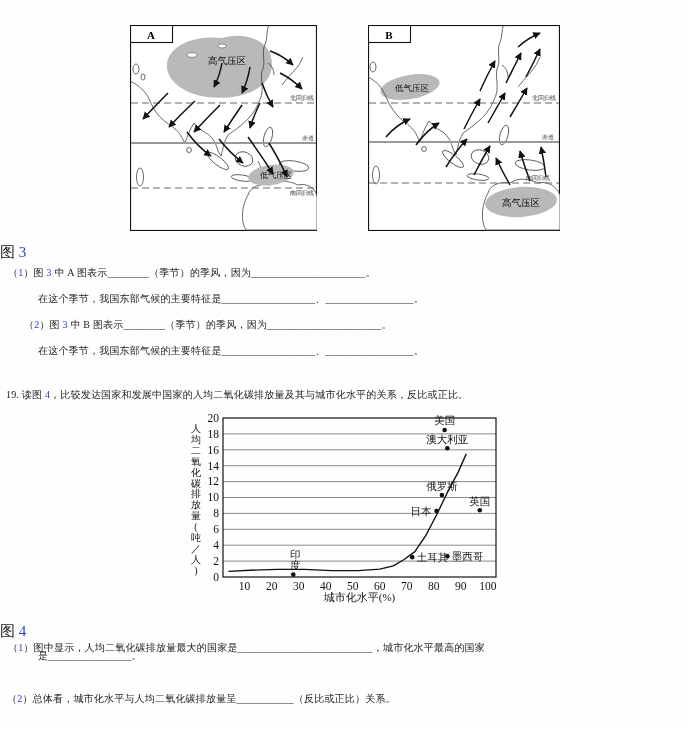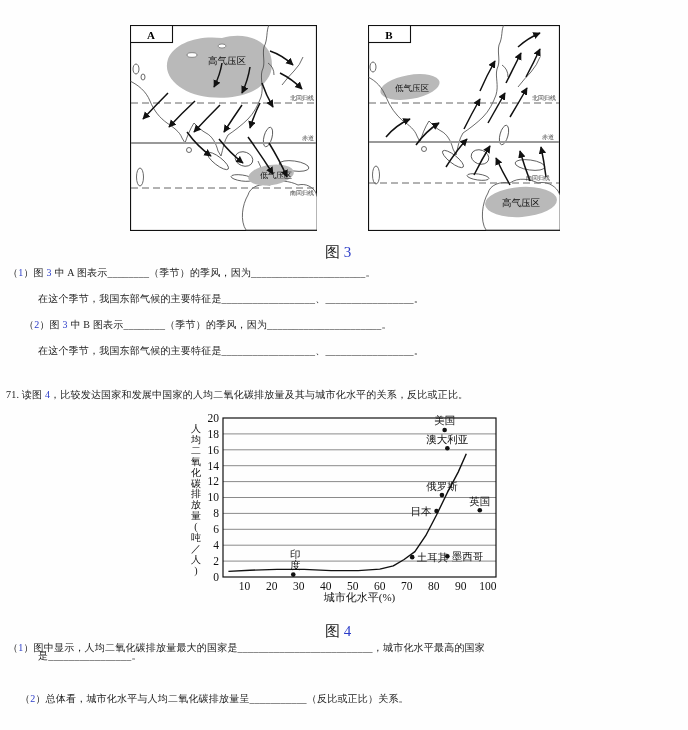--- a/index.html
+++ b/index.html
@@ -1,20 +1,20 @@
 <!DOCTYPE html>
 <html style="--blue: #2b3cc8; --mapgray: #b9b9b9;"><head>
 <meta charset="utf-8">
 <style>
   html,body{margin:0;padding:0;}
   body{width:688px;height:730px;background:#fefefe;position:relative;overflow:hidden;
        font-family:"Liberation Serif","DejaVu Serif",serif;color:#1b1b1b;}
   .qline{position:absolute;font-size:10px;white-space:nowrap;letter-spacing:.2px;}
   .num{color:var(--blue,#2b3cc8);}
-  .caption{position:absolute;left:0;width:676px;text-align:center;font-size:15px;}
+  .caption{position:absolute;left:0;width:676px;text-align:left;font-size:15px;}
   .mapsvg{position:absolute;}
   svg text{font-family:"Liberation Serif","DejaVu Serif",serif;}
   .tick{font-size:11.5px;fill:#111;}
   .clabel{font-size:10.5px;fill:#111;}
   .ylab{font-size:10px;fill:#111;}
   .xlab{font-size:11px;fill:#111;}
   .mlab{fill:#111;}
   .linlab{font-size:6px;fill:#333;}
 </style>
 </head>
@@ -138,21 +138,21 @@
   <text class="linlab" x="182" y="155" text-anchor="end">南回归线</text>
 </svg>
 
 <div class="caption" style="top:243px"><span>图 </span><span class="num">3</span></div>
 
 <div class="qline" style="left:8px;top:266px"><span>（</span><span class="num">1</span><span>）图 </span><span class="num">3</span><span> 中 A 图表示________（季节）的季风，因为______________________。</span></div>
 <div class="qline" style="left:38px;top:292px"><span>在这个季节，我国东部气候的主要特征是__________________、_________________。</span></div>
 <div class="qline" style="left:24px;top:318px"><span>（</span><span class="num">2</span><span>）图 </span><span class="num">3</span><span> 中 B 图表示________（季节）的季风，因为______________________。</span></div>
 <div class="qline" style="left:38px;top:344px"><span>在这个季节，我国东部气候的主要特征是__________________、_________________。</span></div>
 
-<div class="qline" style="left:6px;top:388px"><span>71. 读图 </span><span class="num">4</span><span>，比较发达国家和发展中国家的人均二氧化碳排放量及其与城市化水平的关系，反比或正比。</span></div>
+<div class="qline" style="left:6px;top:388px"><span>19. 读图 </span><span class="num">4</span><span>，比较发达国家和发展中国家的人均二氧化碳排放量及其与城市化水平的关系，反比或正比。</span></div>
 
 <svg class="mapsvg" style="left:180px;top:408px" width="330" height="200" viewBox="0 0 330 200" id="chart-svg">
     <g stroke="#7d7d7d" stroke-width="0.9">
       <line x1="43" y1="153.1" x2="316" y2="153.1"></line>
       <line x1="43" y1="137.2" x2="316" y2="137.2"></line>
       <line x1="43" y1="121.3" x2="316" y2="121.3"></line>
       <line x1="43" y1="105.4" x2="316" y2="105.4"></line>
       <line x1="43" y1="89.5" x2="316" y2="89.5"></line>
       <line x1="43" y1="73.6" x2="316" y2="73.6"></line>
       <line x1="43" y1="57.7" x2="316" y2="57.7"></line>
@@ -221,13 +221,13 @@
       <text x="16" y="143.9" text-anchor="middle" class="ylab">／</text>
       <text x="16" y="154.8" text-anchor="middle" class="ylab">人</text>
       <text x="16" y="165.70000000000002" text-anchor="middle" class="ylab">)</text>
     </g>
   </svg>
 
 <div class="caption" style="top:622px"><span>图 </span><span class="num">4</span></div>
 
 <div class="qline" style="left:8px;top:641px"><span>（</span><span class="num">1</span><span>）图中显示，人均二氧化碳排放量最大的国家是__________________________，城市化水平最高的国家</span></div>
 <div class="qline" style="left:38px;top:649px"><span>是________________。</span></div>
-<div class="qline" style="left:20px;top:692px"><span>（</span><span class="num">2</span><span>）总体看，城市化水平与人均二氧化碳排放量呈___________（反比或正比）关系。</span></div>
+<div class="qline" style="left:7px;top:692px"><span>（</span><span class="num">2</span><span>）总体看，城市化水平与人均二氧化碳排放量呈___________（反比或正比）关系。</span></div>
 
 </body></html>

